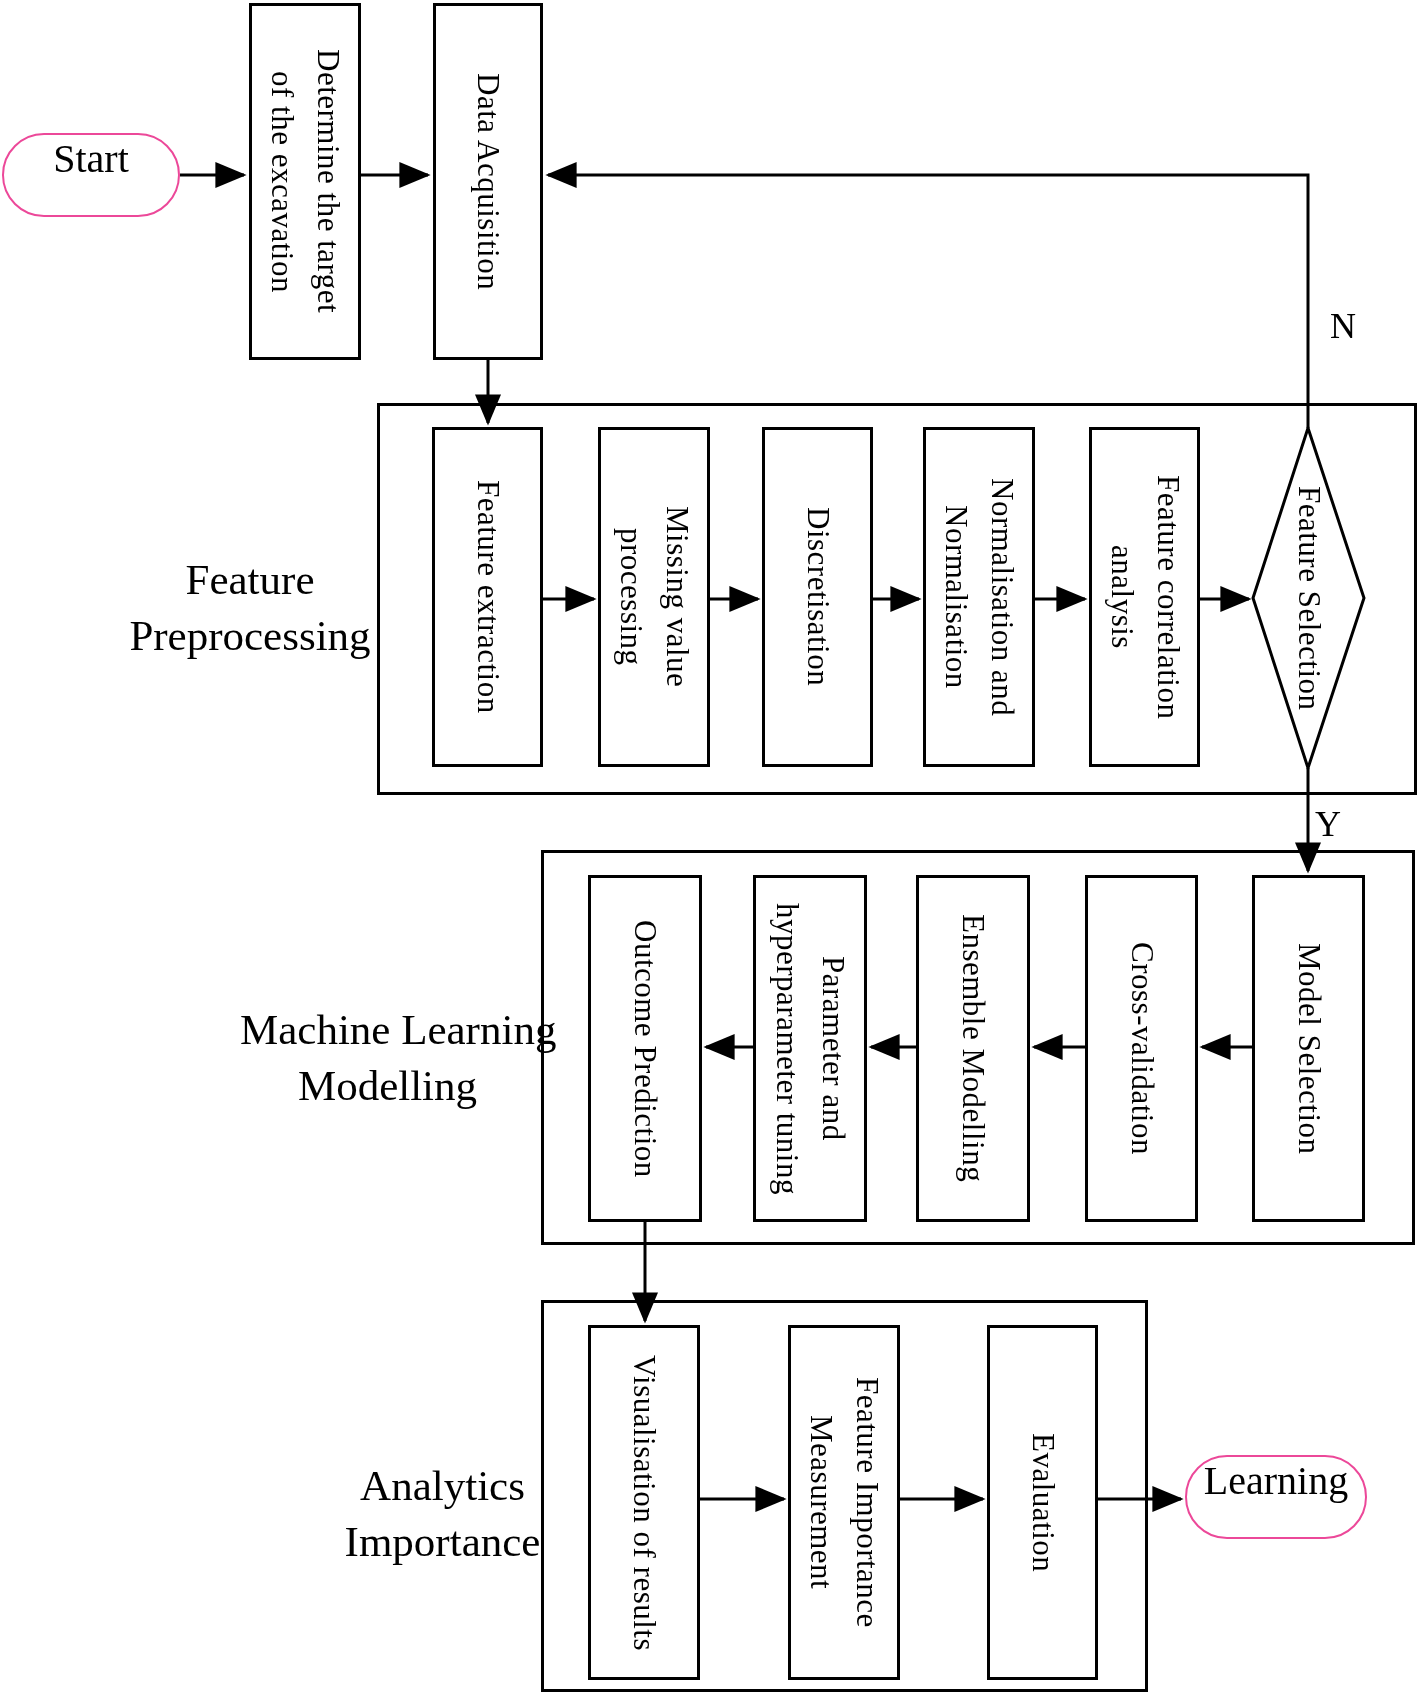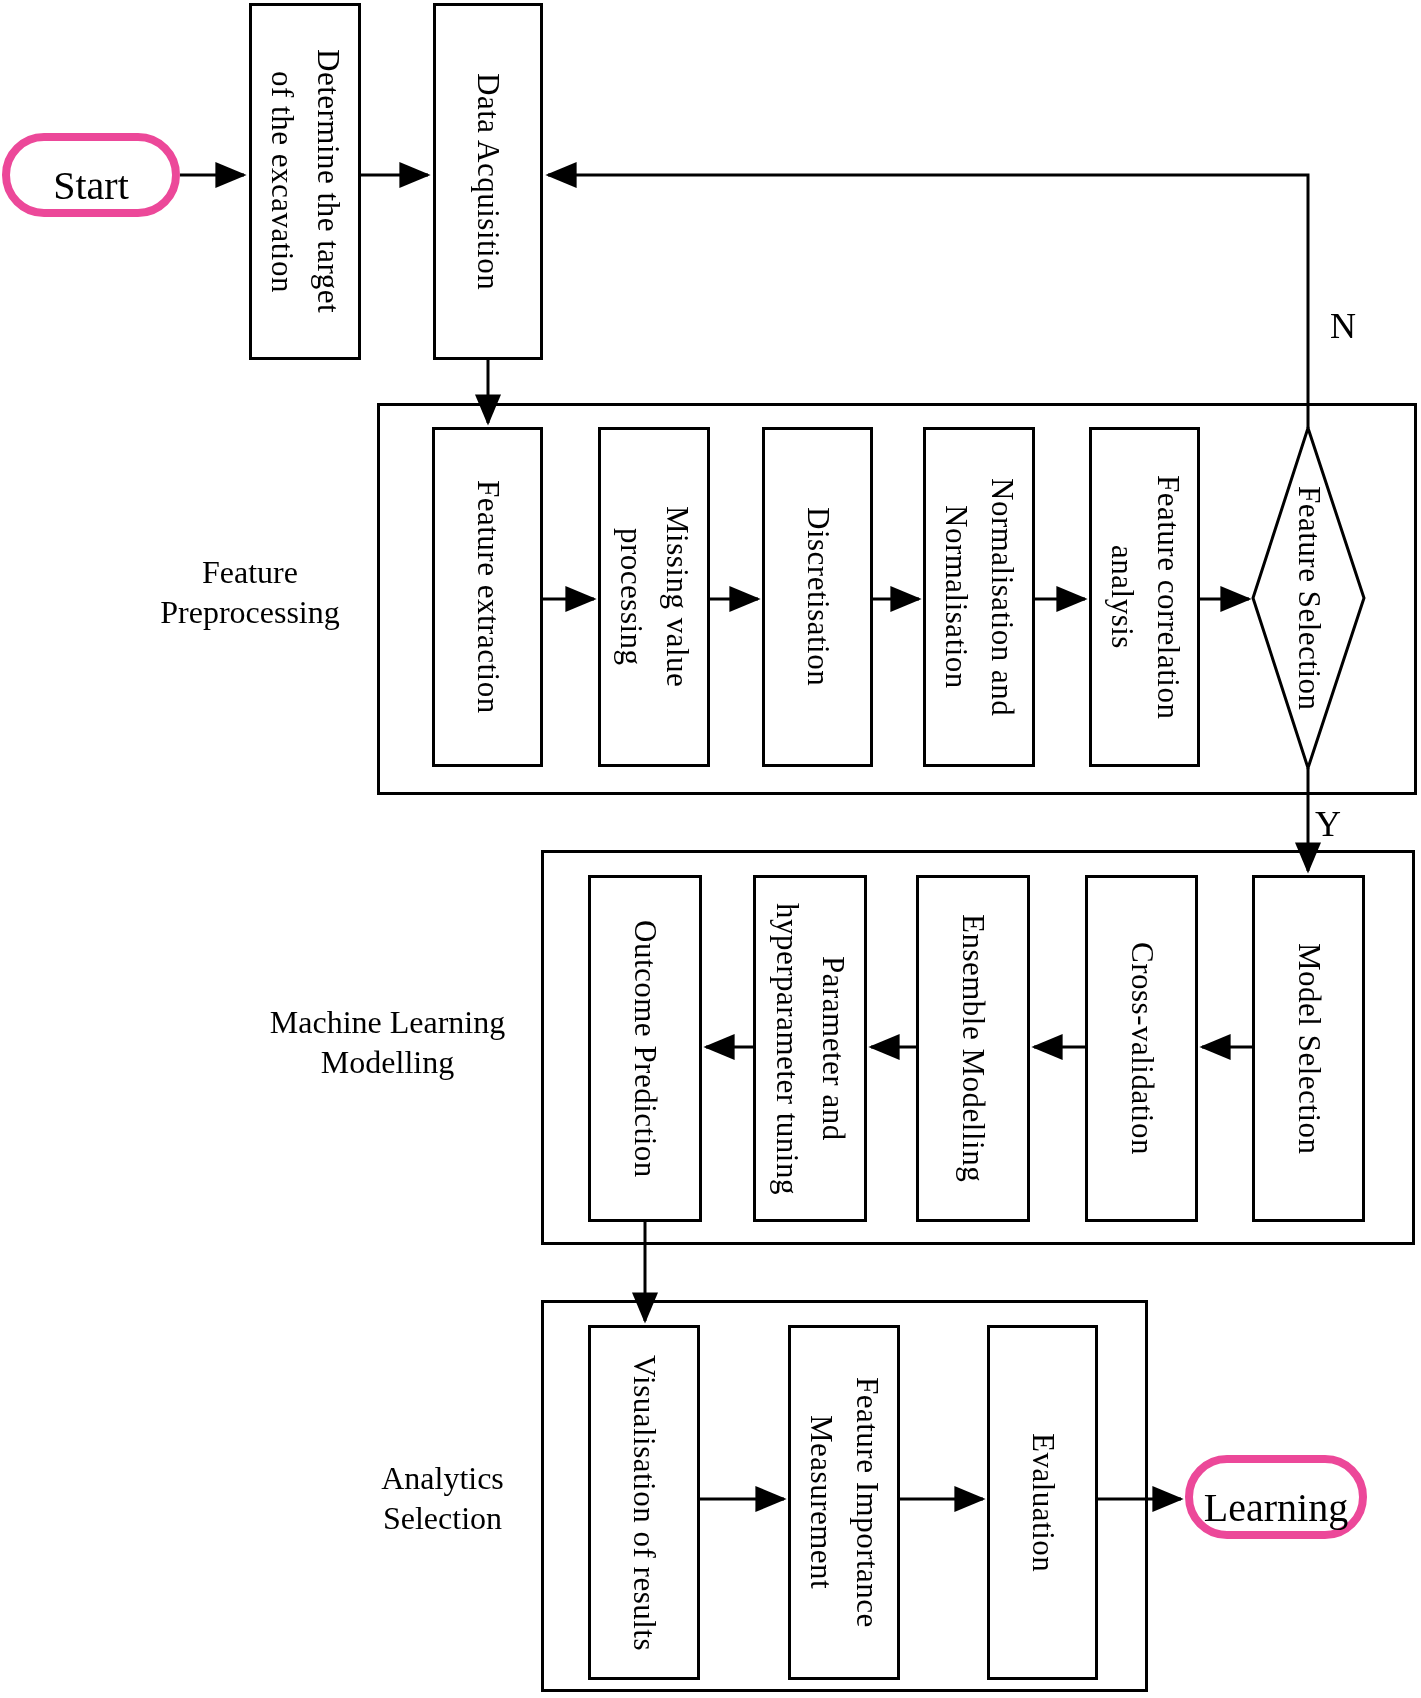--- a/index.html
+++ b/index.html
@@ -43,34 +43,34 @@
     position: absolute;
     display: flex;
     align-items: center;
     justify-content: center;
     z-index: 3;
     background: transparent;
   }
   .terminal {
     position: absolute;
     background: #ffffff;
-    border: 8px solid #ec4899;
+    border: 2px solid #ec4899;
     border-radius: 46px;
     box-sizing: border-box;
     display: flex;
-    align-items: flex-end;
+    align-items: flex-start;
     justify-content: center;
     font-size: 40px;
     z-index: 3;
   }
   .seclabel {
     position: absolute;
     text-align: center;
-    font-size: 32px;
-    line-height: 40px;
+    font-size: 43px;
+    line-height: 56px;
     white-space: pre;
     z-index: 3;
   }
   .branch-label {
     position: absolute;
     font-size: 36px;
     z-index: 3;
   }
 </style>
 </head>
@@ -169,21 +169,21 @@
   <div class="box" style="left:753px; top:875px; width:114px; height:347px;">
     <div class="vtext">Parameter and
 hyperparameter tuning</div>
   </div>
   <div class="box" style="left:588px; top:875px; width:114px; height:347px;">
     <div class="vtext">Outcome Prediction</div>
   </div>
 
   <div class="container" style="left:541px; top:1300px; width:607px; height:392px;"></div>
   <div class="seclabel" style="left:330px; top:1458px; width:225px;">Analytics
-Selection</div>
+Importance</div>
 
   <div class="box" style="left:588px; top:1325px; width:112px; height:355px;">
     <div class="vtext">Visualisation of results</div>
   </div>
   <div class="box" style="left:788px; top:1325px; width:112px; height:355px;">
     <div class="vtext">Feature Importance
 Measurement</div>
   </div>
   <div class="box" style="left:987px; top:1325px; width:111px; height:355px;">
     <div class="vtext">Evaluation</div>

